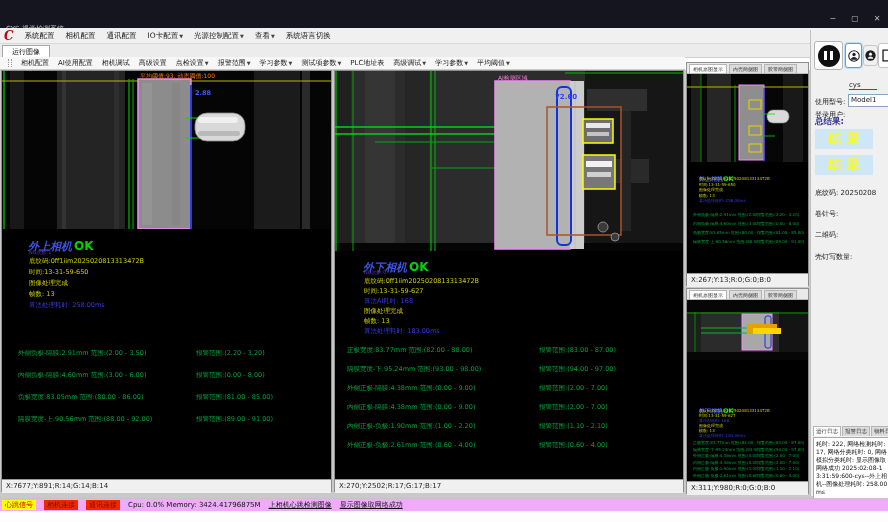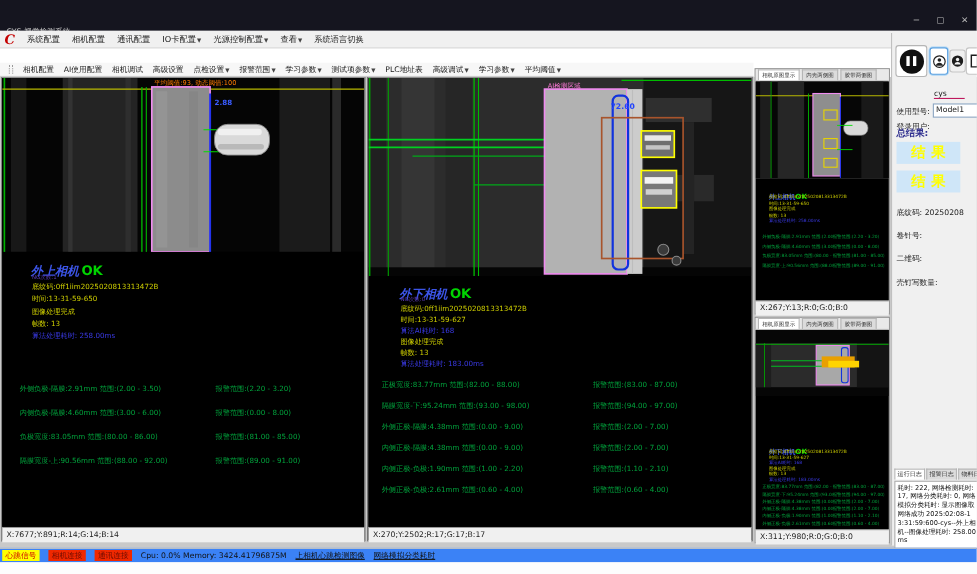--- a/index.html
+++ b/index.html
@@ -19,21 +19,21 @@
   .arr{font-size:5px;color:#444;margin-left:1px;}
 
   .tabrow{left:0;top:44px;width:888px;height:13px;background:#ececec;border-bottom:1px solid #cfcfcf;}
   .run-tab{left:2px;top:1px;height:12px;padding:0 9px;background:#ffffff;border:1px solid #a8a8a8;border-bottom:none;font-size:7px;color:#111;display:flex;align-items:center;}
 
   .toolbar{left:0;top:57px;width:685px;height:13px;background:#f7f7f7;border-bottom:1px solid #cccccc;display:flex;align-items:center;gap:9px;padding-left:8px;box-sizing:border-box;}
   .grip{width:2px;height:8px;border-left:1px dotted #999;border-right:1px dotted #999;}
   .tool-item{font-size:7px;color:#1a1a1a;white-space:nowrap;}
 
   .backdrop{left:0;top:70px;width:888px;height:428px;background:#c9c9c9;}
-  .statusbar-bottom{left:0;top:498px;width:888px;height:13px;background:#3b82f6;border-top:1px solid #c4c4c4;display:flex;align-items:center;gap:8px;padding-left:2px;box-sizing:border-box;font-size:7px;color:#111;}
+  .statusbar-bottom{left:0;top:498px;width:888px;height:13px;background:#f0abfc;border-top:1px solid #c4c4c4;display:flex;align-items:center;gap:8px;padding-left:2px;box-sizing:border-box;font-size:7px;color:#111;}
   .badge{padding:0px 3px;font-size:7px;line-height:10px;}
   .badge.heart{background:#ffff00;color:#cc0000;}
   .badge.red{background:#f02800;color:#6e0d00;}
   .sb-link{text-decoration:underline;color:#111;}
   .white-strip{left:0;top:511px;width:888px;height:11px;background:#fdfdfd;}
 
   
   .panel{background:#000;border:1px solid #8f8f8f;box-sizing:border-box;}
   .panel-status{background:#f0f0f0;border-top:1px solid #999;color:#222;font-size:7px;line-height:13px;padding-left:4px;}
 
@@ -96,20 +96,23 @@
 
       <span class="menu-item"><span>IO卡配置</span><span class="arr">▼</span></span>
 
       <span class="menu-item"><span>光源控制配置</span><span class="arr">▼</span></span>
 
       <span class="menu-item"><span>查看</span><span class="arr">▼</span></span>
 
       <span class="menu-item"><span>系统语言切换</span></span>
     </div>
 
+  <div class="abs tabrow">
+    <div class="abs run-tab">运行图像</div>
+  </div>
 
   <div class="abs toolbar">
     <span class="grip"></span>
 
       <span class="tool-item"><span>相机配置</span></span>
 
       <span class="tool-item"><span>AI使用配置</span></span>
 
       <span class="tool-item"><span>相机调试</span></span>
 
@@ -480,16 +483,16 @@
       
     </div>
   </div>
 
   <div class="abs statusbar-bottom">
     <span class="badge heart">心跳信号</span>
     <span class="badge red">相机连接</span>
     <span class="badge red">通讯连接</span>
     <span>Cpu: 0.0% Memory: 3424.41796875M</span>
     <span class="sb-link">上相机心跳检测图像</span>
-    <span class="sb-link">网络模拟分类耗时</span>
+    <span class="sb-link">显示图像取网络成功</span>
   </div>
 
 </div>
 
 </body></html>

